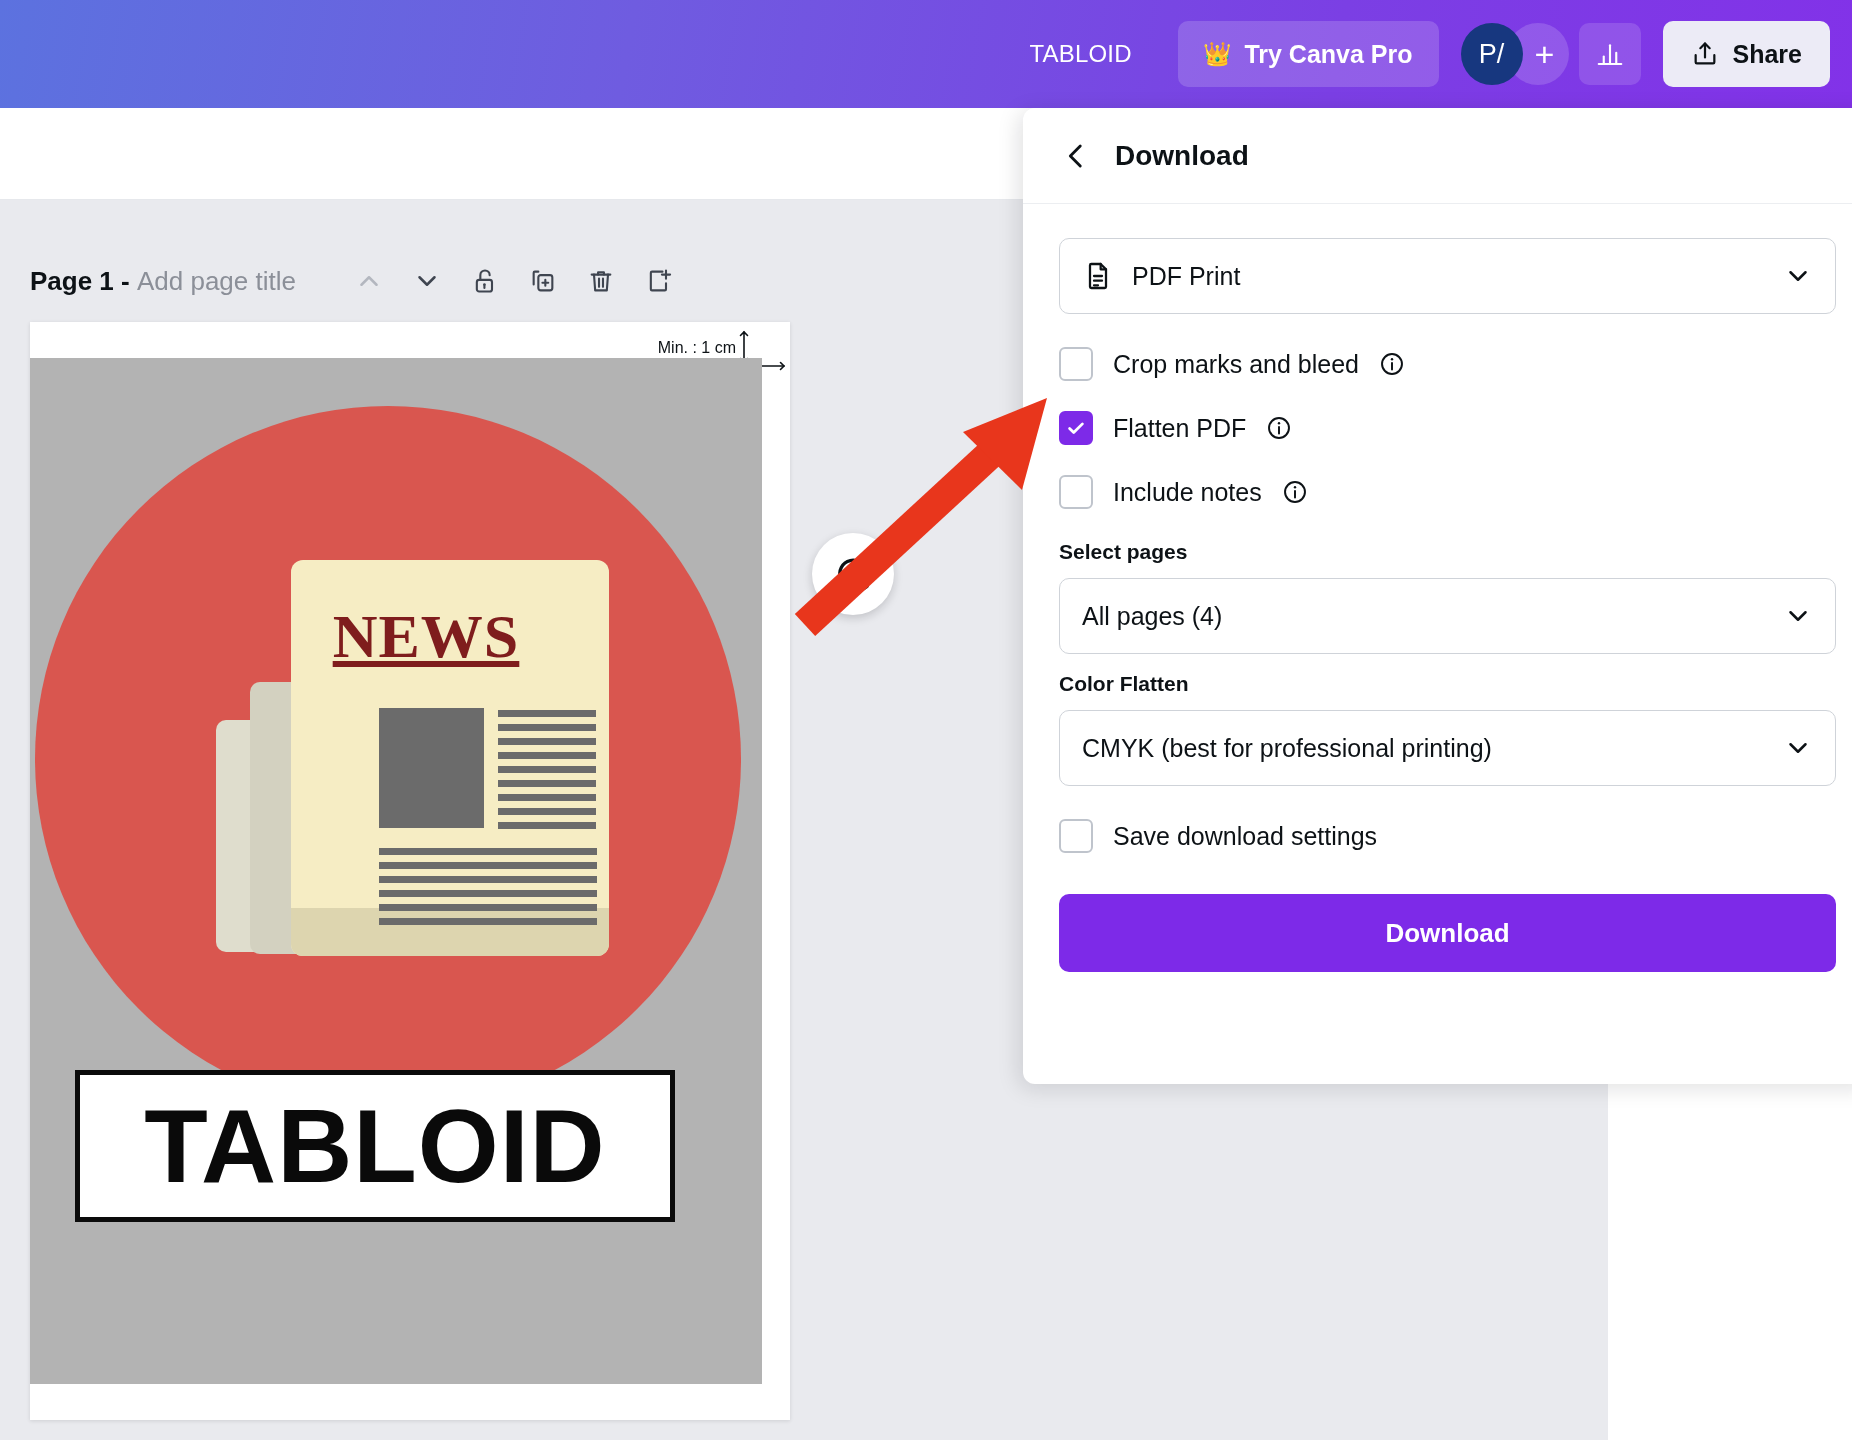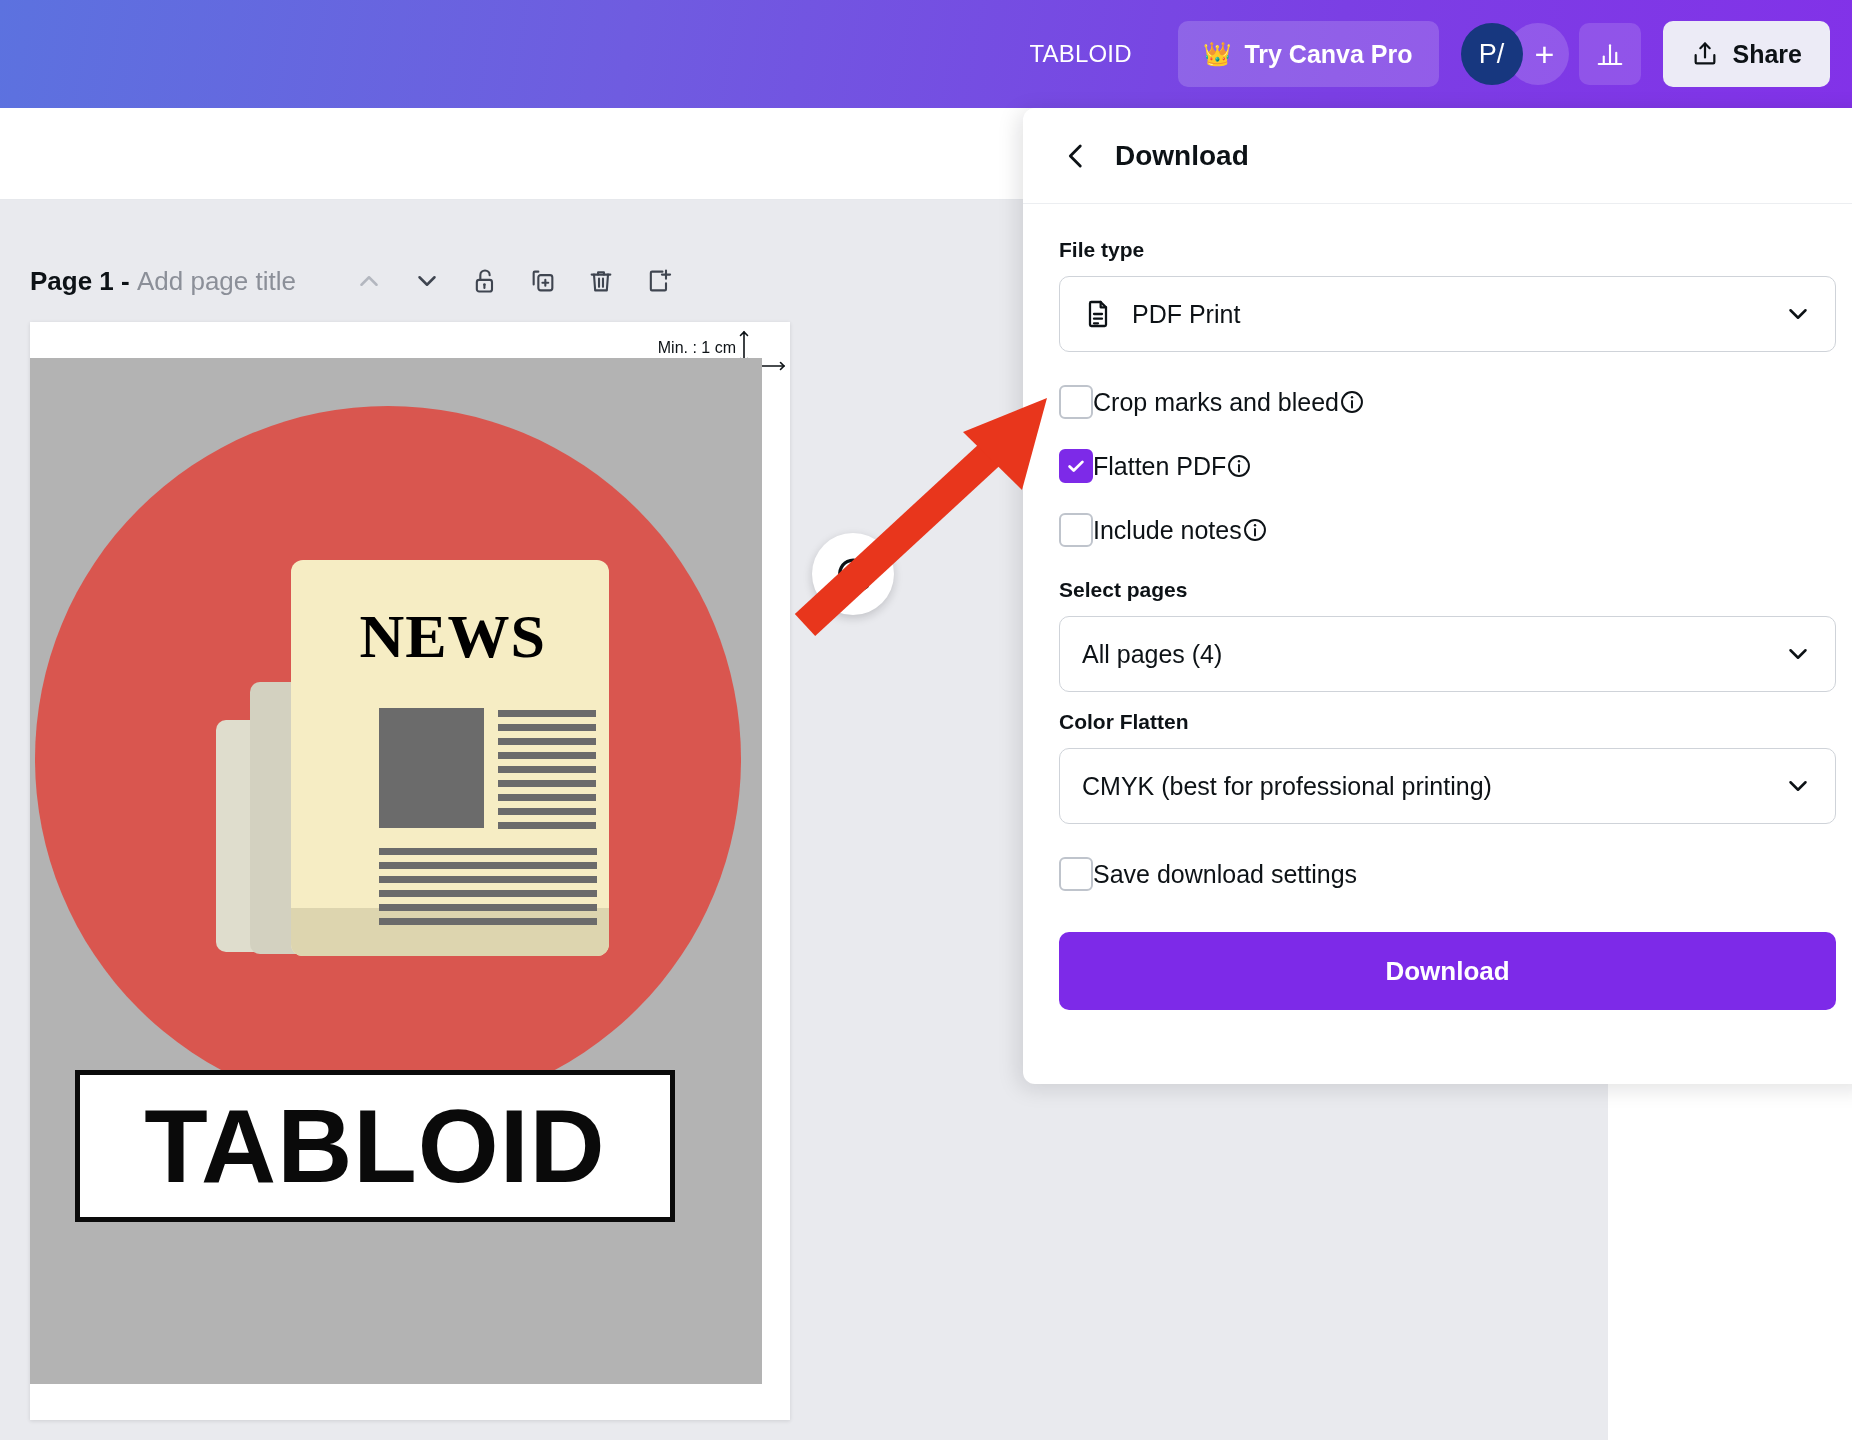--- a/index.html
+++ b/index.html
@@ -92,22 +92,22 @@
   .news { position: absolute; left: 186px; top: 202px; width: 408px; height: 400px; }
   .news .stackA { position: absolute; left: 0; top: 160px; width: 52px; height: 232px;
     background: #dfddcd; border-radius: 10px 0 10px 10px; }
   .news .stackB { position: absolute; left: 34px; top: 122px; width: 62px; height: 272px;
     background: #d3d1c0; border-radius: 10px 0 10px 10px; }
   .news .sheet { position: absolute; left: 75px; top: 0; width: 318px; height: 396px;
     background: #f6edc4; border-radius: 12px; }
   .news .sheet-foot { position: absolute; left: 75px; top: 348px; width: 318px; height: 48px;
     background: #ddd5af; border-radius: 0 0 12px 12px; }
   .news-title { position: absolute; left: 90px; top: 45px; width: 240px;
-    text-align: right; font-family: "Liberation Serif", serif; font-weight: 700;
-    font-size: 62px; color: #000000; letter-spacing: 1px; line-height: 1; }
+    text-align: center; font-family: "Liberation Serif", serif; font-weight: 700;
+    font-size: 62px; color: #7f1d1d; letter-spacing: 1px; line-height: 1; text-decoration: underline; }
   .news-photo { position: absolute; left: 163px; top: 148px; width: 105px; height: 120px; background: #6b6b6b; }
   .news-lines-r { position: absolute; left: 282px; top: 150px; width: 98px; }
   .news-lines-b { position: absolute; left: 163px; top: 288px; width: 218px; }
   .nline { height: 7px; background: #6b6b6b; margin-bottom: 7px; }
 
   
   .tabloid-box {
     position: absolute; left: 45px; top: 712px; width: 600px; height: 152px;
     background: #ffffff; border: 5px solid #0a0a0a;
     display: flex; align-items: center; justify-content: center;
@@ -149,21 +149,21 @@
   }
   .panel-title { font-size: 28px; font-weight: 700; color: #0d1216; }
   .panel-body { padding: 34px 36px 0 36px; }
   .field-label { font-size: 21px; font-weight: 700; color: #0d1216; margin-bottom: 14px; }
   .select {
     height: 76px; border: 1px solid #cfd3d9; border-radius: 10px;
     display: flex; align-items: center; padding: 8px 22px; gap: 18px;
     background: #fff; margin-bottom: 18px;
   }
   .select .sel-text { font-size: 25px; color: #0d1216; flex: 1; white-space: nowrap; }
-  .chk-row { display: flex; align-items: center; height: 64px; }
+  .chk-row { display: flex; align-items: center; gap: 20px; height: 64px; }
   .chk {
     width: 34px; height: 34px; border: 2px solid #bfc4cc; border-radius: 6px;
     background: #fff; flex: none;
   }
   .chk.checked { background: #7d2ae8; border-color: #7d2ae8; display: flex; align-items: center; justify-content: center; }
   .chk-label { font-size: 25px; color: #0d1216; white-space: nowrap; }
   .info { width: 26px; height: 26px; flex: none; }
   .group-gap { height: 16px; }
   .dl-btn {
     height: 78px; background: #7d2ae8; border-radius: 10px; margin-top: 26px;
@@ -327,21 +327,20 @@
       <div style="display:flex;align-items:center;">
         <svg width="34" height="34" viewBox="0 0 24 24" fill="none" stroke="#0d1216" stroke-width="2" stroke-linecap="round" stroke-linejoin="round">
           <path d="M15 5l-7 7 7 7"></path>
         </svg>
       </div>
       <div class="panel-title">Download</div>
     </div>
 
     <div class="panel-body">
 
-      <div class="field-label">File type</div>
       <div class="select">
         <svg width="32" height="32" viewBox="0 0 24 24" fill="none" stroke="#0d1216" stroke-width="1.7" stroke-linecap="round" stroke-linejoin="round">
           <path d="M14 3H7a1 1 0 0 0-1 1v16a1 1 0 0 0 1 1h10a1 1 0 0 0 1-1V7z"></path>
           <path d="M14 3v4h4"></path>
             <path d="M9 12h6M9 15.5h6M9 19h3"></path>
         </svg>
         <span class="sel-text">PDF Print</span>
         <svg width="30" height="30" viewBox="0 0 24 24" fill="none" stroke="#0d1216" stroke-width="2" stroke-linecap="round" stroke-linejoin="round">
           <path d="M6 9l6 6 6-6"></path>
         </svg>

